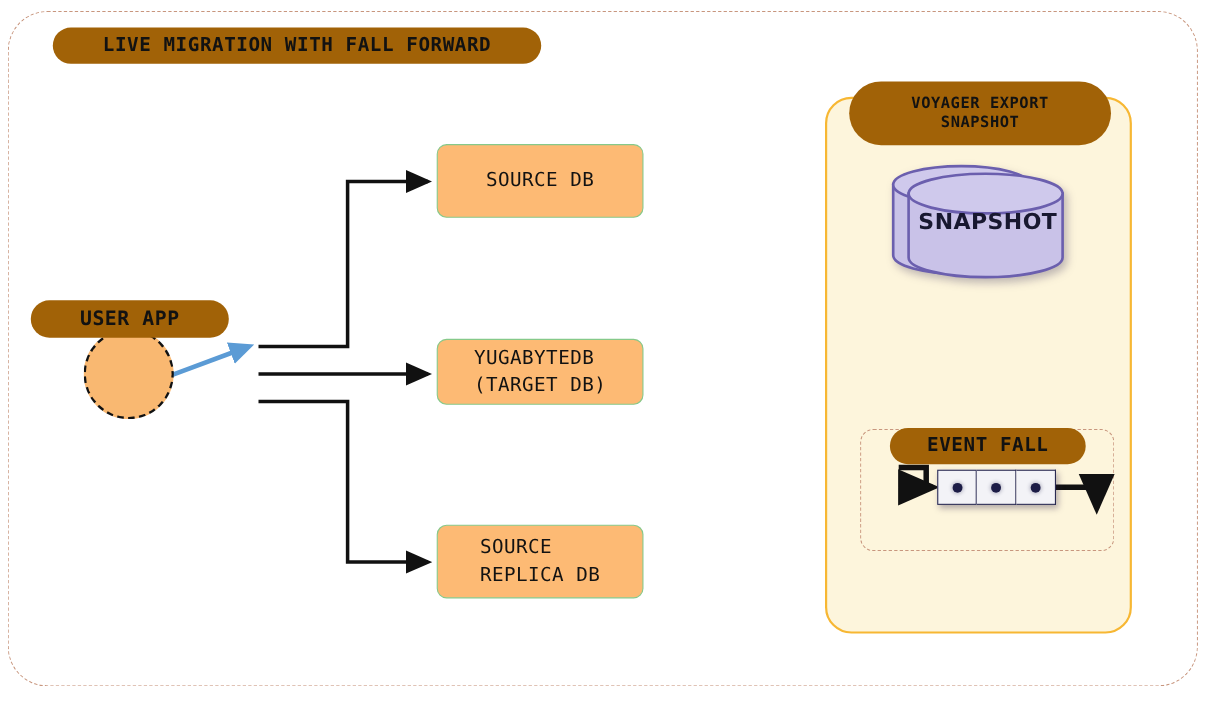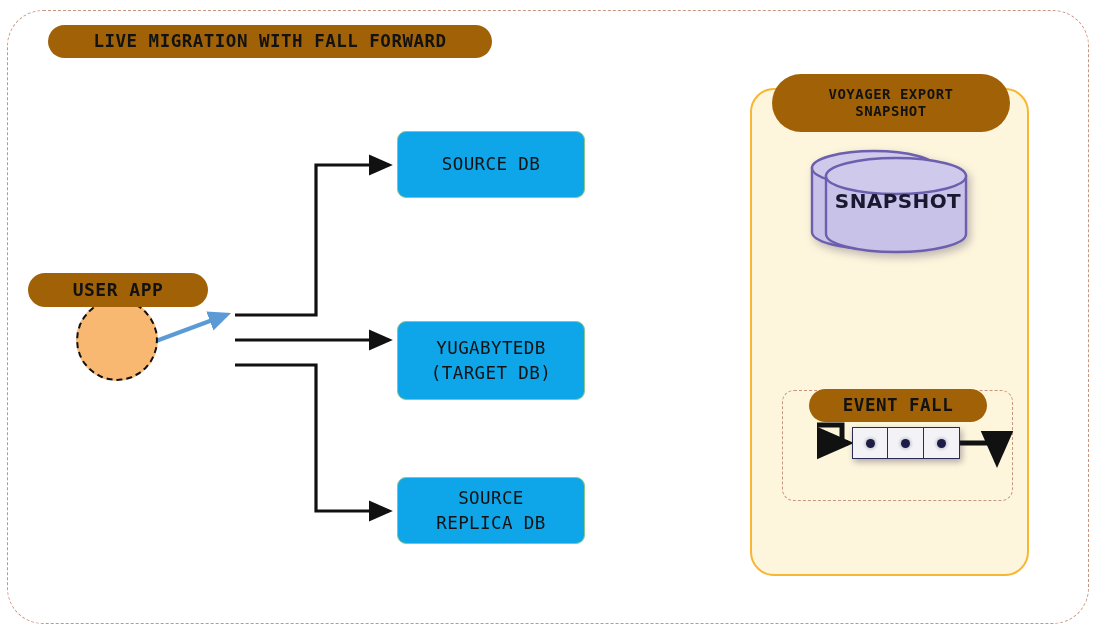--- a/index.html
+++ b/index.html
@@ -92,37 +92,37 @@
     background: #f9b871;
     border: 2.2px dashed #111111;
     box-sizing: border-box;
     z-index: 20;
   }
 
   
   .db-box {
     position: absolute;
     box-sizing: border-box;
-    background: #0ea5e9;
+    background: #fdba74;
     border: 1.6px solid #86c98a;
     border-radius: 9px;
     display: flex;
     flex-direction: column;
     align-items: center;
     justify-content: center;
     color: #121212;
     font-size: 17.5px;
     line-height: 1.38;
     white-space: pre;
-    text-align: center;
+    text-align: left;
     letter-spacing: 0.4px;
     z-index: 20;
   }
   .db-source   { left: 397px; top: 131px; width: 188px; height: 67px; }
-  .db-target   { left: 397px; top: 321px; width: 188px; height: 79px; }
+  .db-target   { left: 397px; top: 308px; width: 188px; height: 60px; }
   .db-replica  { left: 397px; top: 477px; width: 188px; height: 67px; }
 
   
   .voyager-panel {
     position: absolute;
     left: 750px;
     top: 88px;
     width: 279px;
     height: 488px;
     box-sizing: border-box;

